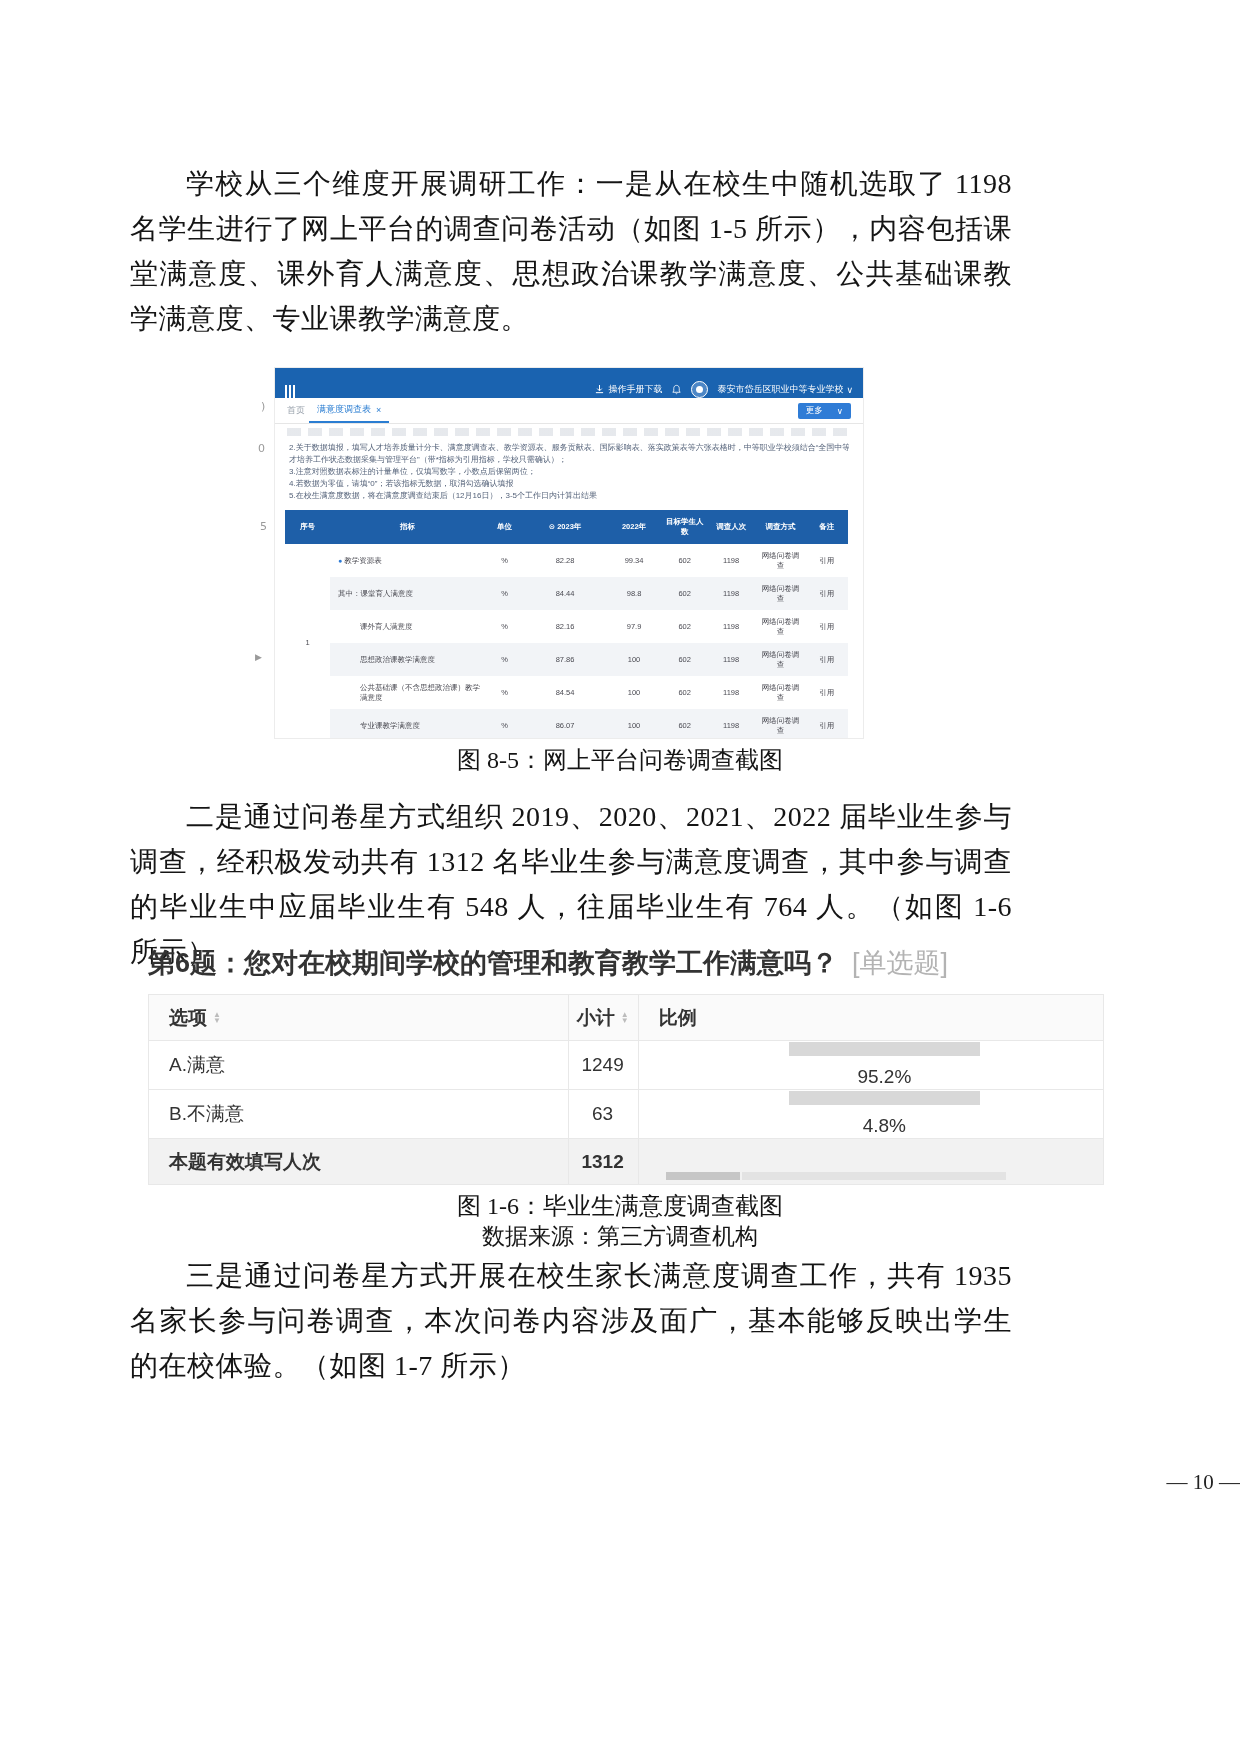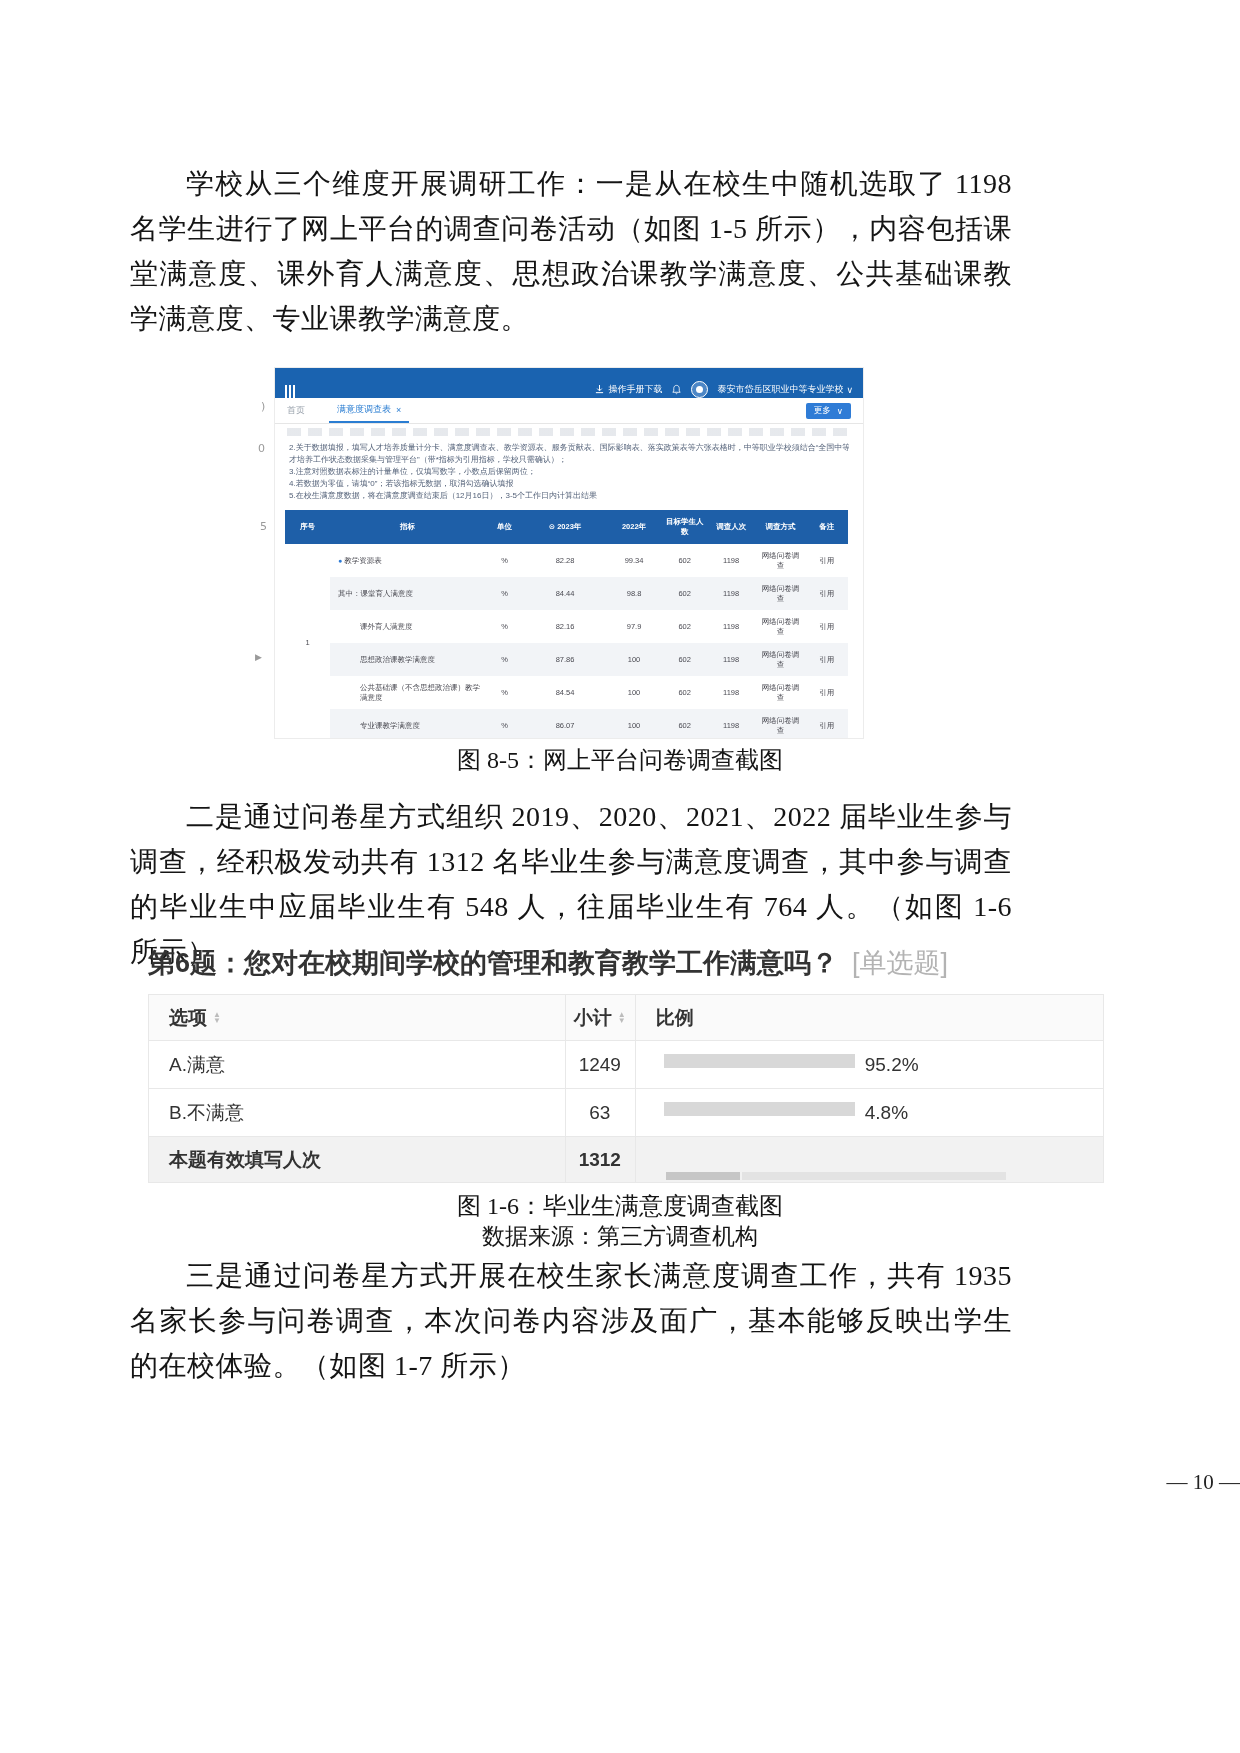--- a/index.html
+++ b/index.html
@@ -27,24 +27,24 @@
   .s1-menu{display:flex;gap:2px;align-items:center;height:14px;cursor:pointer;}
   .s1-menu i{display:block;width:2px;height:13px;background:#fff;}
   .s1-right{margin-left:auto;display:flex;align-items:center;gap:9px;font-size:9px;}
   .s1-dl{display:flex;align-items:center;gap:4px;cursor:pointer;}
   .s1-avatar{width:15px;height:15px;border-radius:50%;border:1.5px solid #fff;background:#4d87c6;
              display:flex;align-items:center;justify-content:center;}
   .s1-avatar i{width:7px;height:7px;border-radius:50%;background:#fff;display:block;}
   .s1-school{display:flex;align-items:center;gap:3px;cursor:pointer;white-space:nowrap;}
   .s1-tabs{height:25px;display:flex;align-items:flex-end;padding:0 12px;border-bottom:1px solid #e6e6e6;
            font-size:9px;background:#fff;}
-  .s1-home{color:#9aa3ad;margin-right:24px;padding-bottom:6px;}
+  .s1-home{color:#9aa3ad;margin-right:4px;padding-bottom:6px;}
   .s1-active{color:#2a7dd2;border-bottom:2px solid #2a7dd2;padding:0 8px 5px 8px;display:flex;gap:5px;align-items:center;}
   .s1-more{margin-left:auto;margin-bottom:4px;background:#2f7cd6;color:#fff;font-size:8.5px;
-           padding:2px 8px;border-radius:2px;display:flex;gap:6px;align-items:center;}
+           padding:2px 8px;border-radius:2px;display:flex;gap:14px;align-items:center;}
   .s1-blur{margin:4px 12px 0 12px;height:8px;opacity:.65;
            background:repeating-linear-gradient(90deg,#d9dde3 0 14px,transparent 14px 21px);}
   .s1-notes{margin:6px 14px 0 14px;font-size:8px;line-height:12px;color:#55637a;}
   .s1-notes div{white-space:nowrap;overflow:hidden;}
   .s1-table{margin:8px 14px 0 10px;border-collapse:collapse;width:563px;font-size:7.5px;color:#4a4a52;
             table-layout:fixed;}
   .s1-table th{background:#1e5fa8;color:#fff;font-weight:bold;height:32px;padding:1px 2px;line-height:10px;}
   .s1-table td{height:31px;text-align:center;padding:1px 3px;line-height:10px;}
   .s1-table tr.alt td{background:#f2f4f7;}
   .s1-table td.ind{text-align:left;padding-left:8px;}
@@ -56,21 +56,21 @@
           font-family:"Liberation Sans","DejaVu Sans",sans-serif;color:#333;}
   .q-line{font-size:27px;font-weight:bold;color:#333;}
   .q-type{color:#b3b3b3;font-weight:normal;margin-left:14px;}
   .sv-table{margin-top:13px;border-collapse:collapse;width:956px;font-size:19px;}
   .sv-table th,.sv-table td{border:1px solid #e8e8e8;}
   .sv-table th{background:#fafafa;height:43px;text-align:left;font-weight:bold;padding-left:20px;}
   .sv-table td{height:45px;padding-left:20px;}
   .col-opt{width:425px;} .col-sub{width:70px;} .col-ratio{width:461px;}
   .sub-cell{text-align:center;padding-left:0 !important;}
   .ratio-cell{padding-left:28px !important;}
-  .barwrap{display:flex;align-items:flex-start;gap:10px;}
+  .barwrap{display:flex;align-items:center;gap:10px;flex-direction:column;}
   .bartrack{width:191px;height:14px;background:#d8d8d8;position:relative;overflow:hidden;}
   .barfill{height:14px;background:#2b9cf2;}
   .sv-foot td{background:#f2f2f2;font-weight:bold;height:43px;}
   .sort{display:inline-flex;flex-direction:column;vertical-align:middle;margin-left:6px;color:#bcbcbc;
         font-size:8px;line-height:6px;}
   .scroll-thumb{position:absolute;left:666px;top:1172px;width:74px;height:8px;background:#c6c6c6;}
   .scroll-track{position:absolute;left:742px;top:1172px;width:264px;height:8px;background:#e3e3e3;}
 </style>
 </head>
 <body>

